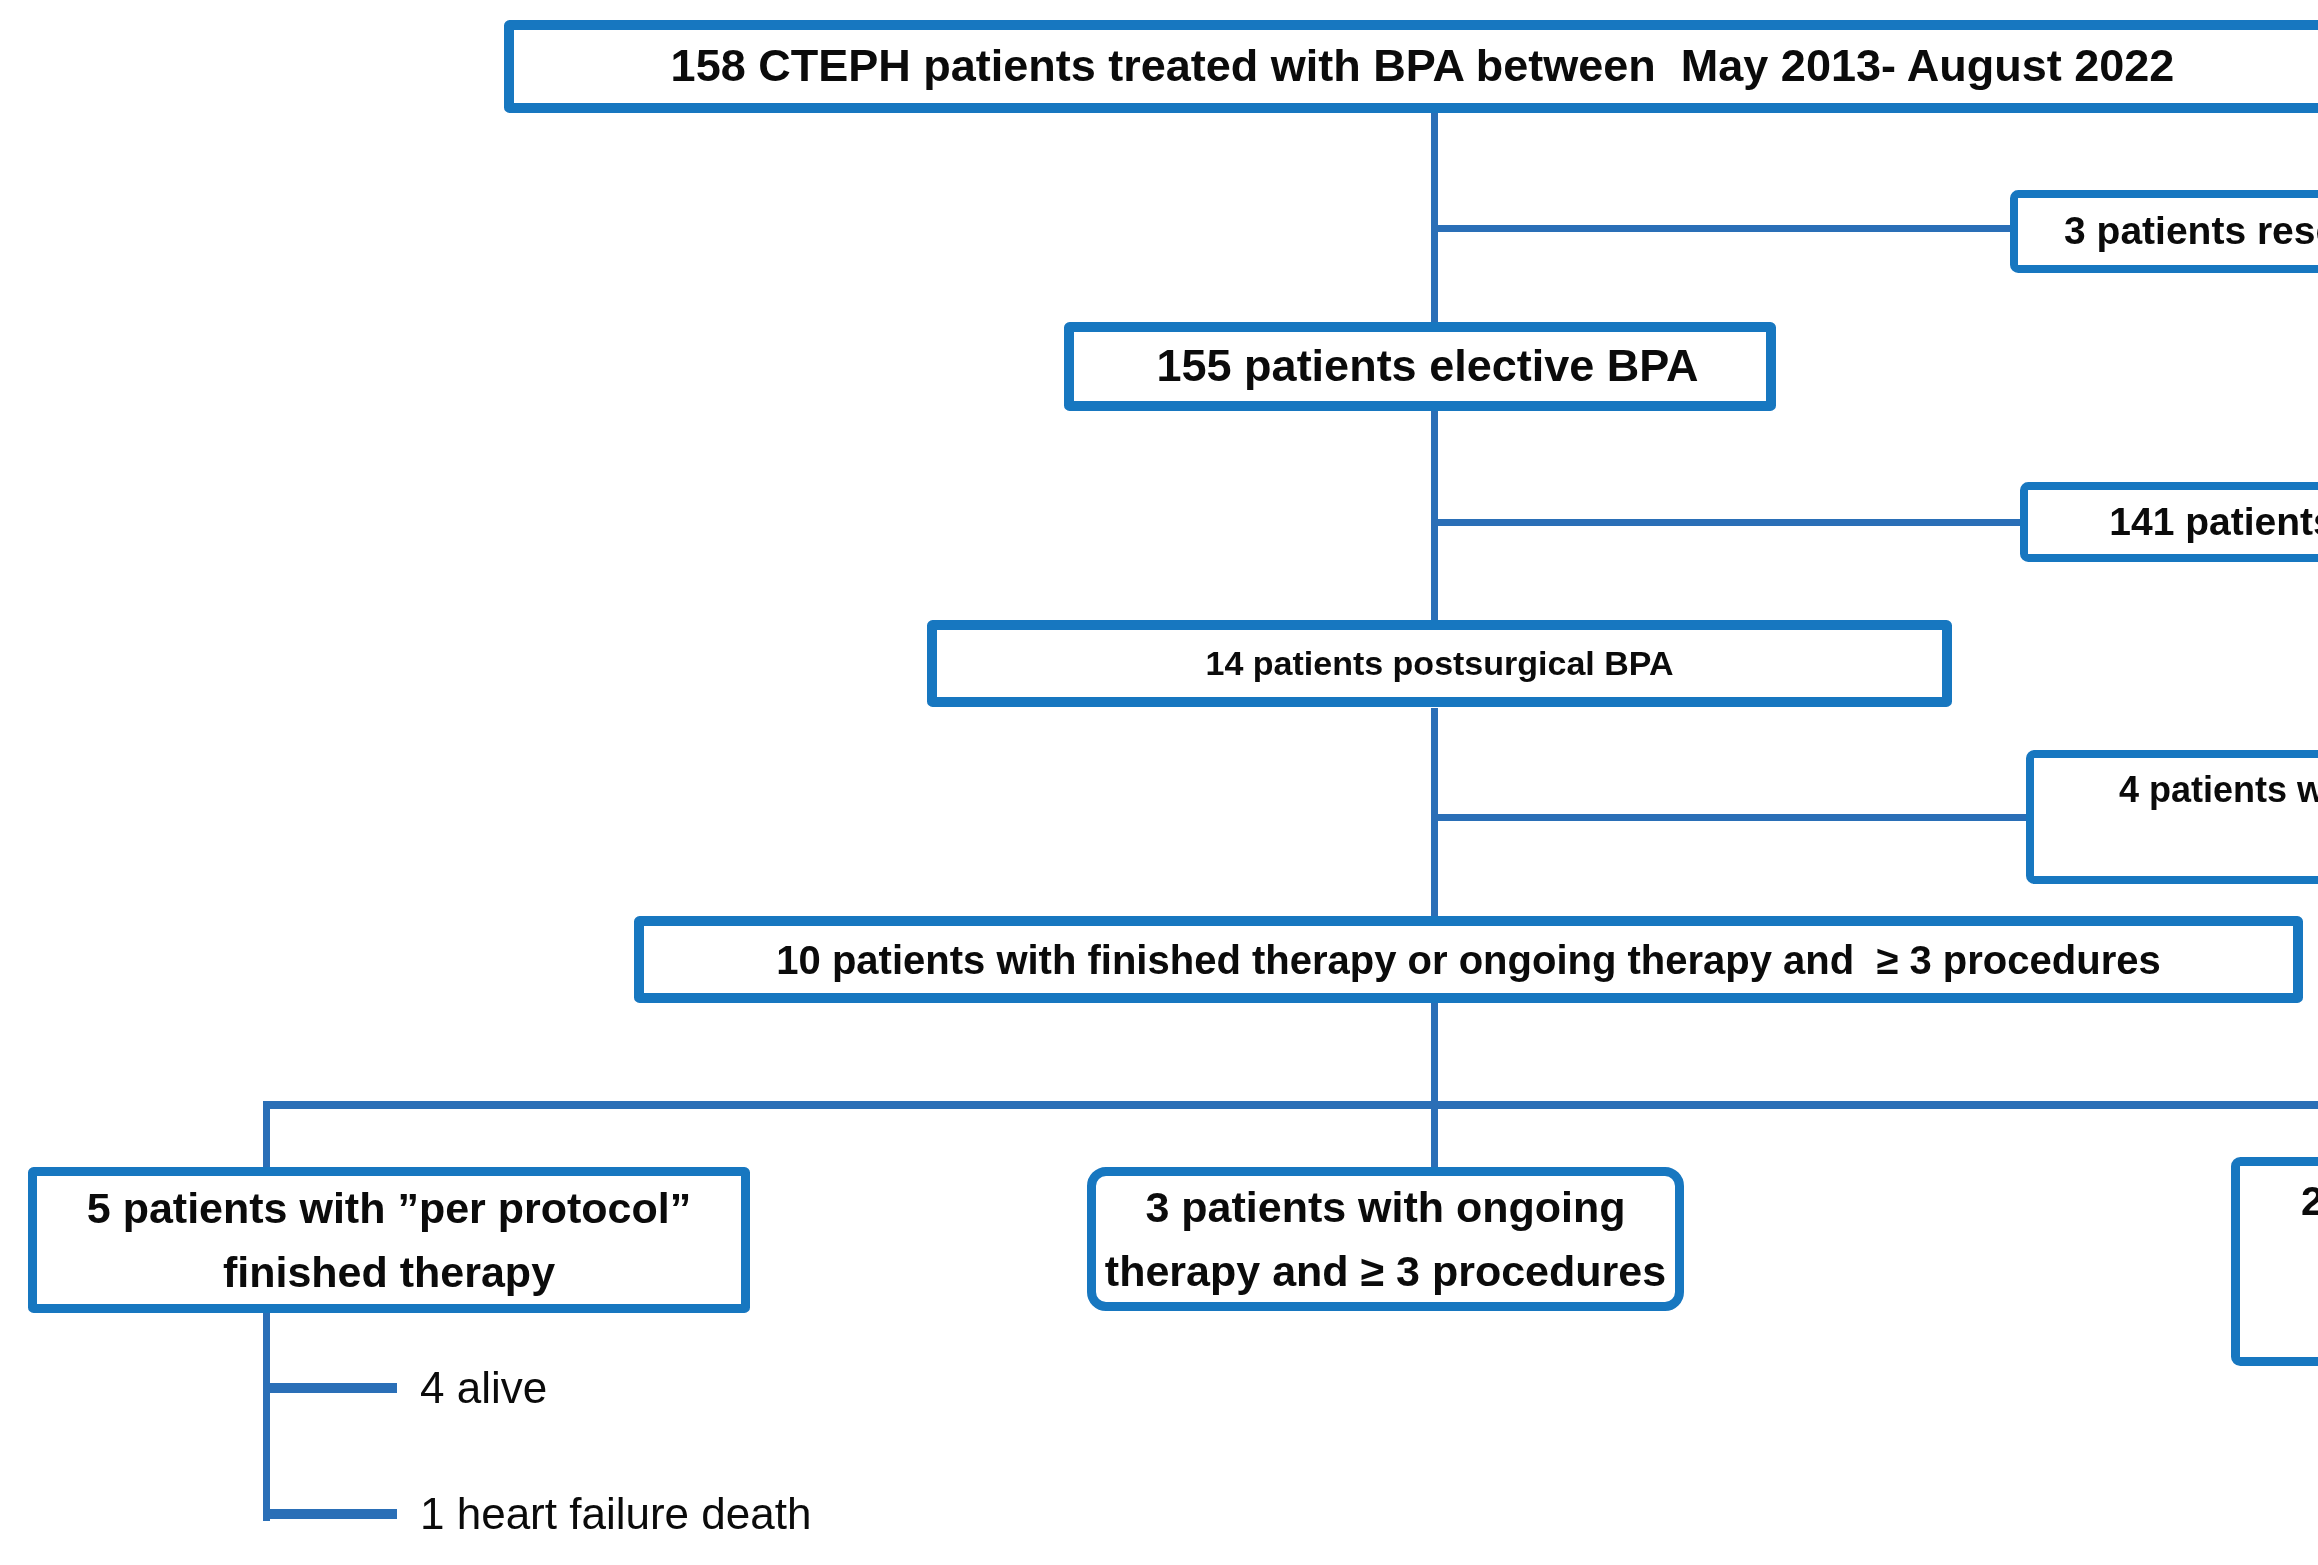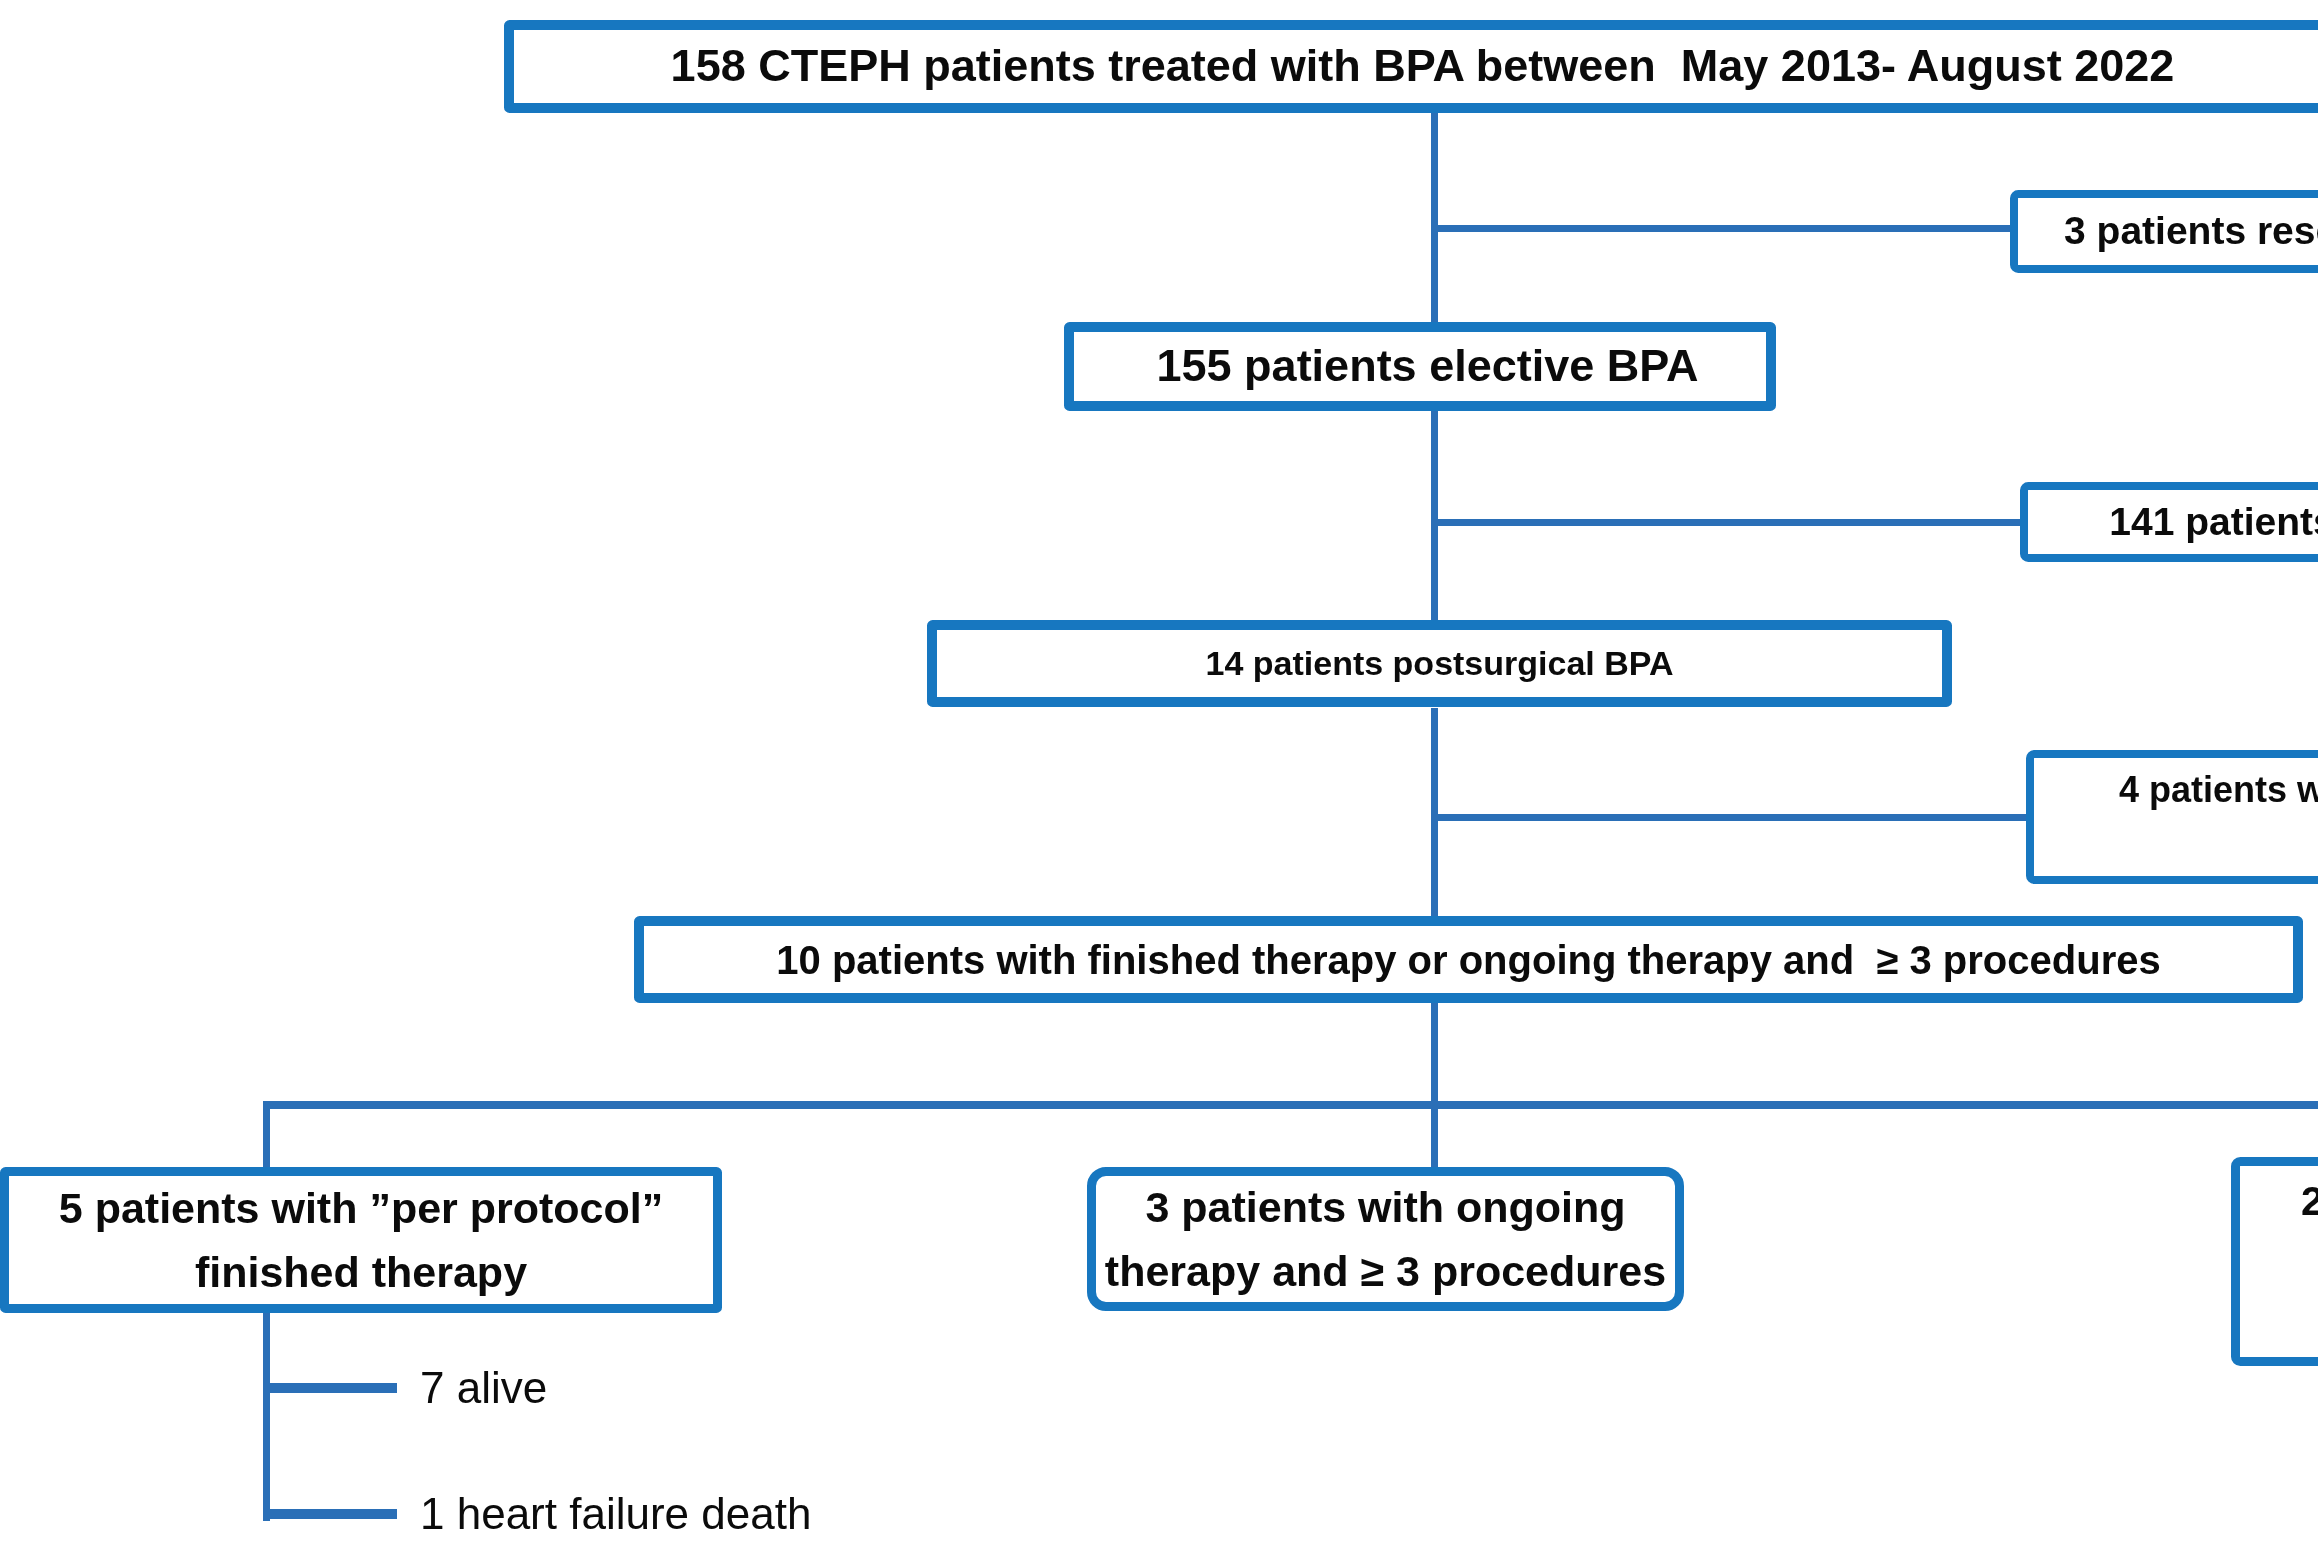--- a/index.html
+++ b/index.html
@@ -46,21 +46,21 @@
   }
 
   
   #b-total        { left: 504px; top:   19.5px; width: 1837px; height: 93px; font-size: 45px; }
   #b-rescue       { left: 2010px; top:  190px; width: 517px; height: 83px; font-size: 39px; border-width: 8.3px; border-radius: 8.3px; }
   #b-elective     { left: 1064px; top:  322px; width: 712px; height: 89px; font-size: 45px; padding-left: 15px; }
   #b-naive        { left: 2020px; top: 482px; width: 605px; height: 80px; font-size: 39px; border-width: 8.3px; border-radius: 8.3px; }
   #b-postsurgical { left: 927px; top: 620px; width: 1025px; height: 87px; font-size: 34px; }
   #b-lt3          { left: 2026px; top: 750px; width: 863px; height: 134px; font-size: 36px; border-width: 8.3px; border-radius: 8.3px; line-height: 1.5; }
   #b-ten          { left: 634px; top: 916px; width: 1669px; height: 87px; font-size: 40px; }
-  #b-perprotocol  { left:   0; top: 1167px; width: 722px; height: 146px; font-size: 43px; border-width: 9.3px; line-height: 1.5; }
+  #b-perprotocol  { left:   28px; top: 1167px; width: 722px; height: 146px; font-size: 43px; border-width: 9.3px; line-height: 1.5; }
   #b-ge3          { left: 1087px; top: 1167px; width: 597px; height: 144px; font-size: 43px; border-width: 9.3px; border-radius: 19px; line-height: 1.5; }
   #b-interrupted  { left: 2231px; top: 1157px; width: 755px; height: 209px; font-size: 41px; border-width: 9.3px; border-radius: 9.3px; line-height: 1.45; }
 
   
   #v-total-elective      { left: 1431px; top:  112px; width: 6.5px; height: 210px; }
   #h-rescue              { left: 1434px; top:  225px; width: 576px; height: 6.5px; }
   #v-elective-postsurg   { left: 1431px; top:  411px; width: 6.5px; height: 210px; }
   #h-naive               { left: 1434px; top: 519px; width: 586px; height: 6.5px; }
   #v-postsurg-ten        { left: 1431px; top: 708px; width: 6.5px; height: 208px; }
   #h-lt3                 { left: 1434px; top: 814px; width: 592px; height: 6.5px; }
@@ -103,17 +103,17 @@
 procedures</div>
   <div class="box" id="b-ten">10 patients with finished therapy or ongoing therapy and  ≥ 3 procedures</div>
   <div class="box" id="b-perprotocol">5 patients with ”per protocol”
 finished therapy</div>
   <div class="box" id="b-ge3">3 patients with ongoing
 therapy and ≥ 3 procedures</div>
   <div class="box" id="b-interrupted">2 alive patients with interrupted
 therapy because of personal
 decision</div>
 
-  <div class="outcome-label" id="l-alive">7 alive</div>
+  <div class="outcome-label" id="l-alive">4 alive</div>
   <div class="outcome-label" id="l-death">1 heart failure death</div>
 
 </div>
 
 
 </body></html>

